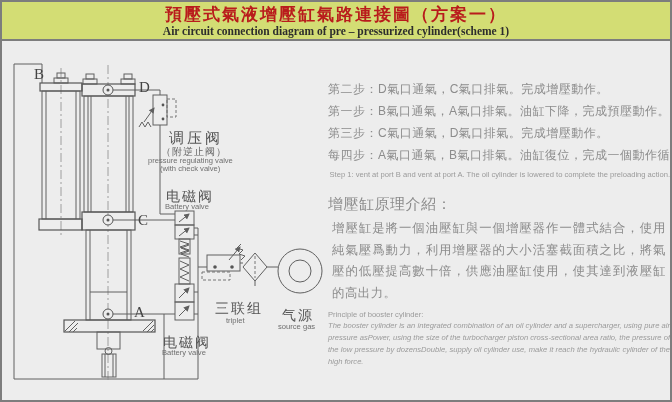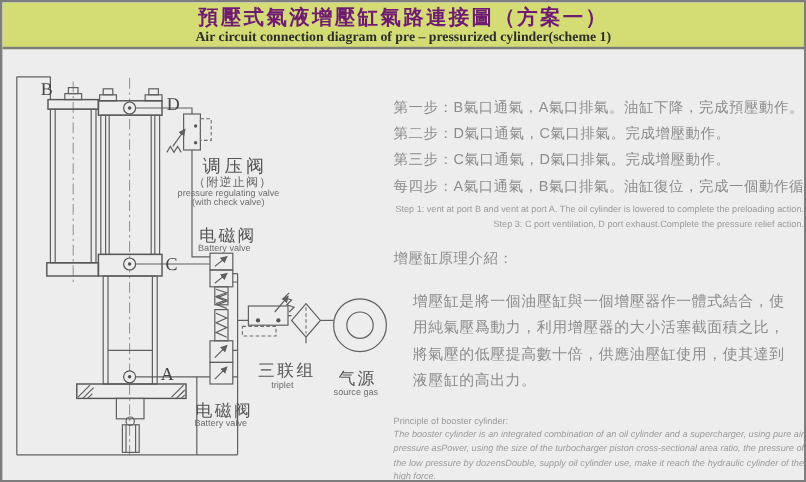--- a/index.html
+++ b/index.html
@@ -1,40 +1,40 @@
 <!DOCTYPE html>
 <html><head>
 <meta charset="utf-8">
 <style>
   html,body{margin:0;padding:0;background:#fff;}
   .page{position:relative;width:672px;height:402px;background:#ededed;border:2px solid #7d7d7d;
         box-sizing:border-box;overflow:hidden;font-family:"Liberation Sans",sans-serif;}
   .titlebar{position:absolute;left:0;top:0;width:668px;height:37px;background:#d3dd74;
         border-bottom:2px solid #7d7d7d;text-align:center;z-index:3;}
-  .title-zh{font-family:"Liberation Serif",serif;font-size:17px;font-weight:bold;color:#701a75;
+  .title-zh{font-family:"Liberation Serif",serif;font-size:17px;font-weight:bold;color:#b91c1c;
         letter-spacing:2px;line-height:21px;margin-top:2px;}
   .title-en{font-family:"Liberation Serif",serif;font-size:11.5px;font-weight:bold;color:#2d2d2d;line-height:12px;}
   svg.diagram{position:absolute;left:0;top:0;z-index:1;}
   .ln{stroke:#606060;fill:none;stroke-width:1;}
   .thk{stroke:#565656;fill:none;stroke-width:1.2;}
   .cl{stroke:#8a8a8a;fill:none;stroke-width:0.8;stroke-dasharray:9 3 2 3;}
   .dsh{stroke:#6a6a6a;fill:none;stroke-width:0.9;stroke-dasharray:3 2;}
   .port{fill:#ededed;stroke:#565656;stroke-width:1;}
   .dot{fill:#565656;stroke:none;}
   .lbl-letter{font-family:"Liberation Serif",serif;font-size:15px;fill:#444;}
   .lbl-zh-lg{font-size:15px;fill:#555;letter-spacing:3px;}
   .lbl-zh-md{font-size:14px;fill:#555;letter-spacing:2px;}
   .lbl-zh-sm{font-size:10px;fill:#666;letter-spacing:1px;}
   .lbl-en{font-size:7.6px;fill:#6e6e6e;}
   .rightcol{position:absolute;left:326px;top:76px;width:342px;z-index:2;}
   .step-zh{font-size:12px;line-height:22px;color:#8c8c8c;margin:0;white-space:nowrap;letter-spacing:0.5px;}
   .steps-en{margin-top:3px;}
   .step-en{font-size:7.6px;line-height:11.7px;color:#9a9a9a;margin:0;white-space:nowrap;text-align:right;}
-  .pr-title-zh{margin:13px 0 3px 0;font-size:12px;line-height:20px;color:#8c8c8c;letter-spacing:0.5px;}
-  .pr-body-zh{font-size:12.4px;line-height:21.8px;color:#8c8c8c;margin:16px;text-align:justify;letter-spacing:0.5px;}
+  .pr-title-zh{margin:13px 0 3px 0;font-size:15px;line-height:20px;color:#8c8c8c;letter-spacing:0.5px;}
+  .pr-body-zh{font-size:12.4px;line-height:21.8px;color:#8c8c8c;margin:4px;text-align:justify;letter-spacing:0.5px;}
   .pr-title-en{margin:4px 0 0 0;font-size:7.6px;line-height:11.5px;color:#9a9a9a;}
   .pr-body-en{font-size:7.6px;line-height:11.8px;color:#9a9a9a;margin:0;text-align:justify;font-style:italic;}
 </style>
 </head>
 <body>
 
 <div class="page">
 
   <div class="titlebar">
     <div class="title-zh">預壓式氣液增壓缸氣路連接圖（方案一）</div>
@@ -177,28 +177,27 @@
 
     <text class="lbl-zh-md" x="213" y="311">三联组</text>
     <text class="lbl-en" x="224" y="321">triplet</text>
 
     <text class="lbl-zh-md" x="280" y="318">气源</text>
     <text class="lbl-en" x="276" y="327">source gas</text>
   </svg>
 
   <div class="rightcol">
     <div>
+      <p class="step-zh">第二步：D氣口通氣，C氣口排氣。完成增壓動作。</p>
       <p class="step-zh">第一步：B氣口通氣，A氣口排氣。油缸下降，完成預壓動作。</p>
-      <p class="step-zh">第二步：D氣口通氣，C氣口排氣。完成增壓動作。</p>
       <p class="step-zh">第三步：C氣口通氣，D氣口排氣。完成增壓動作。</p>
       <p class="step-zh">每四步：A氣口通氣，B氣口排氣。油缸復位，完成一個動作循環。</p>
     </div>
     <div class="steps-en">
       <p class="step-en">Step 1: vent at port B and vent at port A. The oil cylinder is lowered to complete the preloading action.</p>
-      <p class="step-en">Step 3: C port ventilation, D port exhaust.Complete the pressure relief action.</p>
     </div>
     <p class="pr-title-zh">增壓缸原理介紹：</p>
     <p class="pr-body-zh">增壓缸是將一個油壓缸與一個增壓器作一體式結合，使用純氣壓爲動力，利用增壓器的大小活塞截面積之比，將氣壓的低壓提高數十倍，供應油壓缸使用，使其達到液壓缸的高出力。</p>
     <p class="pr-title-en">Principle of booster cylinder:</p>
     <p class="pr-body-en">The booster cylinder is an integrated combination of an oil cylinder and a supercharger, using pure air pressure asPower, using the size of the turbocharger piston cross-sectional area ratio, the pressure of the low pressure by dozensDouble, supply oil cylinder use, make it reach the hydraulic cylinder of the high force.</p>
   </div>
 
 </div>
 
 </body></html>

